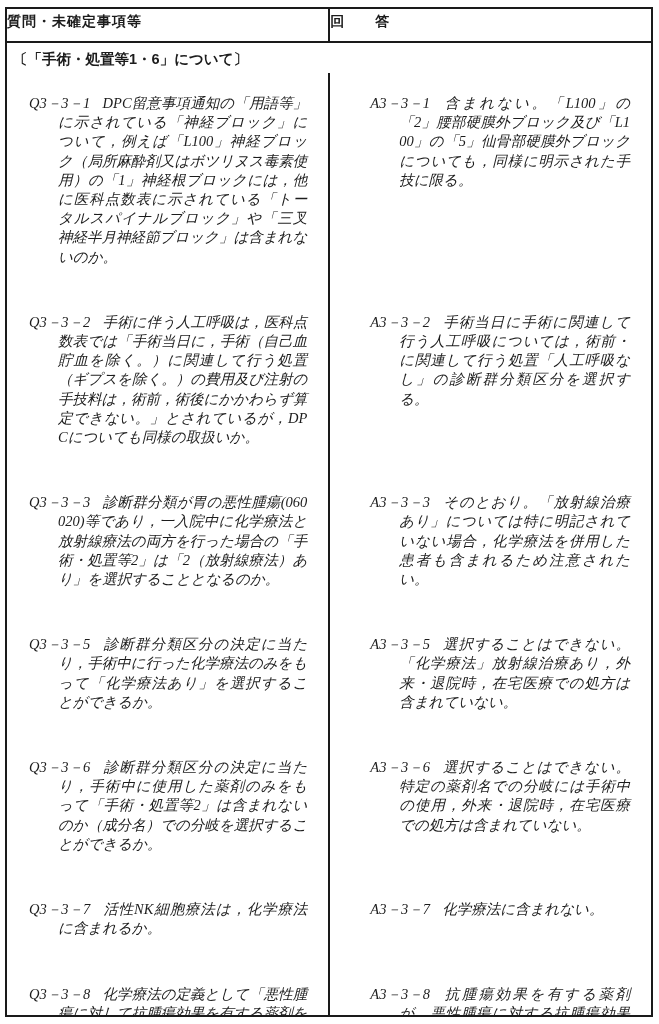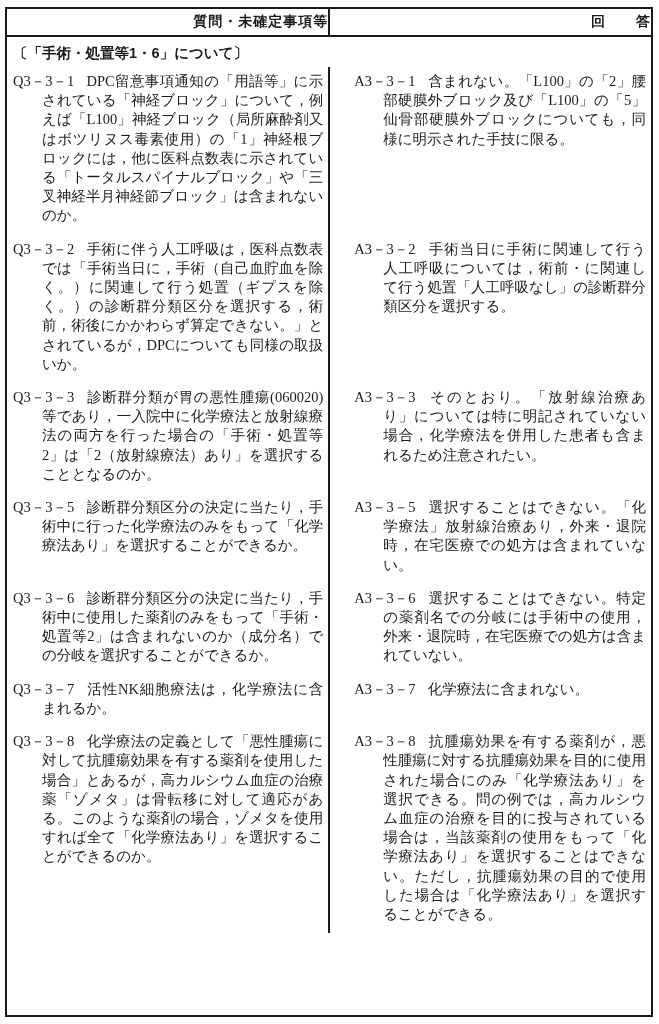--- a/index.html
+++ b/index.html
@@ -29,23 +29,23 @@
   
   .thead {
     display: flex;
     border-bottom: 2px solid #1a1a1a;
     font-family: "Liberation Sans", "DejaVu Sans", sans-serif;
     font-weight: bold;
     font-size: 14px;
   }
   .th {
     box-sizing: border-box;
-    height: 26px;
+    height: 32px;
     line-height: 25px;
-    text-align: right;
+    text-align: left;
     letter-spacing: 1px;
   }
   .th-q {
     width: 50.2%;
     border-right: 2px solid #1a1a1a;
   }
   .th-a { flex: 1; border-radius: 12px; }
   
   .section-row {
     font-family: "Liberation Sans", "DejaVu Sans", sans-serif;
@@ -59,28 +59,29 @@
   .cell {
     box-sizing: border-box;
     padding: 5px 5px 9px 6px;
   }
   .q-cell {
     width: 50.2%;
     border-right: 2px solid #1a1a1a;
   }
   .a-cell { flex: 1; padding-left: 24px; }
   p.hang {
-    margin: 0;
+    margin: 16px;
     font-family: "Liberation Serif", "DejaVu Serif", serif;
     font-size: 14.5px;
     line-height: 19.2px;
     text-align: justify;
     padding-left: 2em;
     text-indent: -2em;
     word-break: break-all;
+    font-style: italic;
   }
   .qa-label { margin-right: 0.85em; white-space: nowrap; }
 </style>
 </head>
 <body>
 
 <div class="page">
   <div class="qa-table">
 
     <div class="thead">
@@ -95,21 +96,21 @@
     <div class="cell q-cell">
       <p class="hang"><span class="qa-label">Q3－3－1</span><span>DPC留意事項通知の「用語等」に示されている「神経ブロック」について，例えば「L100」神経ブロック（局所麻酔剤又はボツリヌス毒素使用）の「1」神経根ブロックには，他に医科点数表に示されている「トータルスパイナルブロック」や「三叉神経半月神経節ブロック」は含まれないのか。</span></p>
     </div>
     <div class="cell a-cell">
       <p class="hang"><span class="qa-label">A3－3－1</span><span>含まれない。「L100」の「2」腰部硬膜外ブロック及び「L100」の「5」仙骨部硬膜外ブロックについても，同様に明示された手技に限る。</span></p>
     </div>
   </div>
 
   <div class="qa-row">
     <div class="cell q-cell">
-      <p class="hang"><span class="qa-label">Q3－3－2</span><span>手術に伴う人工呼吸は，医科点数表では「手術当日に，手術（自己血貯血を除く。）に関連して行う処置（ギプスを除く。）の診断群分類区分を選択する，術前，術後にかかわらず算定できない。」とされているが，DPCについても同様の取扱いか。</span></p>
+      <p class="hang"><span class="qa-label">Q3－3－2</span><span>手術に伴う人工呼吸は，医科点数表では「手術当日に，手術（自己血貯血を除く。）に関連して行う処置（ギプスを除く。）の費用及び注射の手技料は，術前，術後にかかわらず算定できない。」とされているが，DPCについても同様の取扱いか。</span></p>
     </div>
     <div class="cell a-cell">
       <p class="hang"><span class="qa-label">A3－3－2</span><span>手術当日に手術に関連して行う人工呼吸については，術前・に関連して行う処置「人工呼吸なし」の診断群分類区分を選択する。</span></p>
     </div>
   </div>
 
   <div class="qa-row">
     <div class="cell q-cell">
       <p class="hang"><span class="qa-label">Q3－3－3</span><span>診断群分類が胃の悪性腫瘍(060020)等であり，一入院中に化学療法と放射線療法の両方を行った場合の「手術・処置等2」は「2（放射線療法）あり」を選択することとなるのか。</span></p>
     </div>

